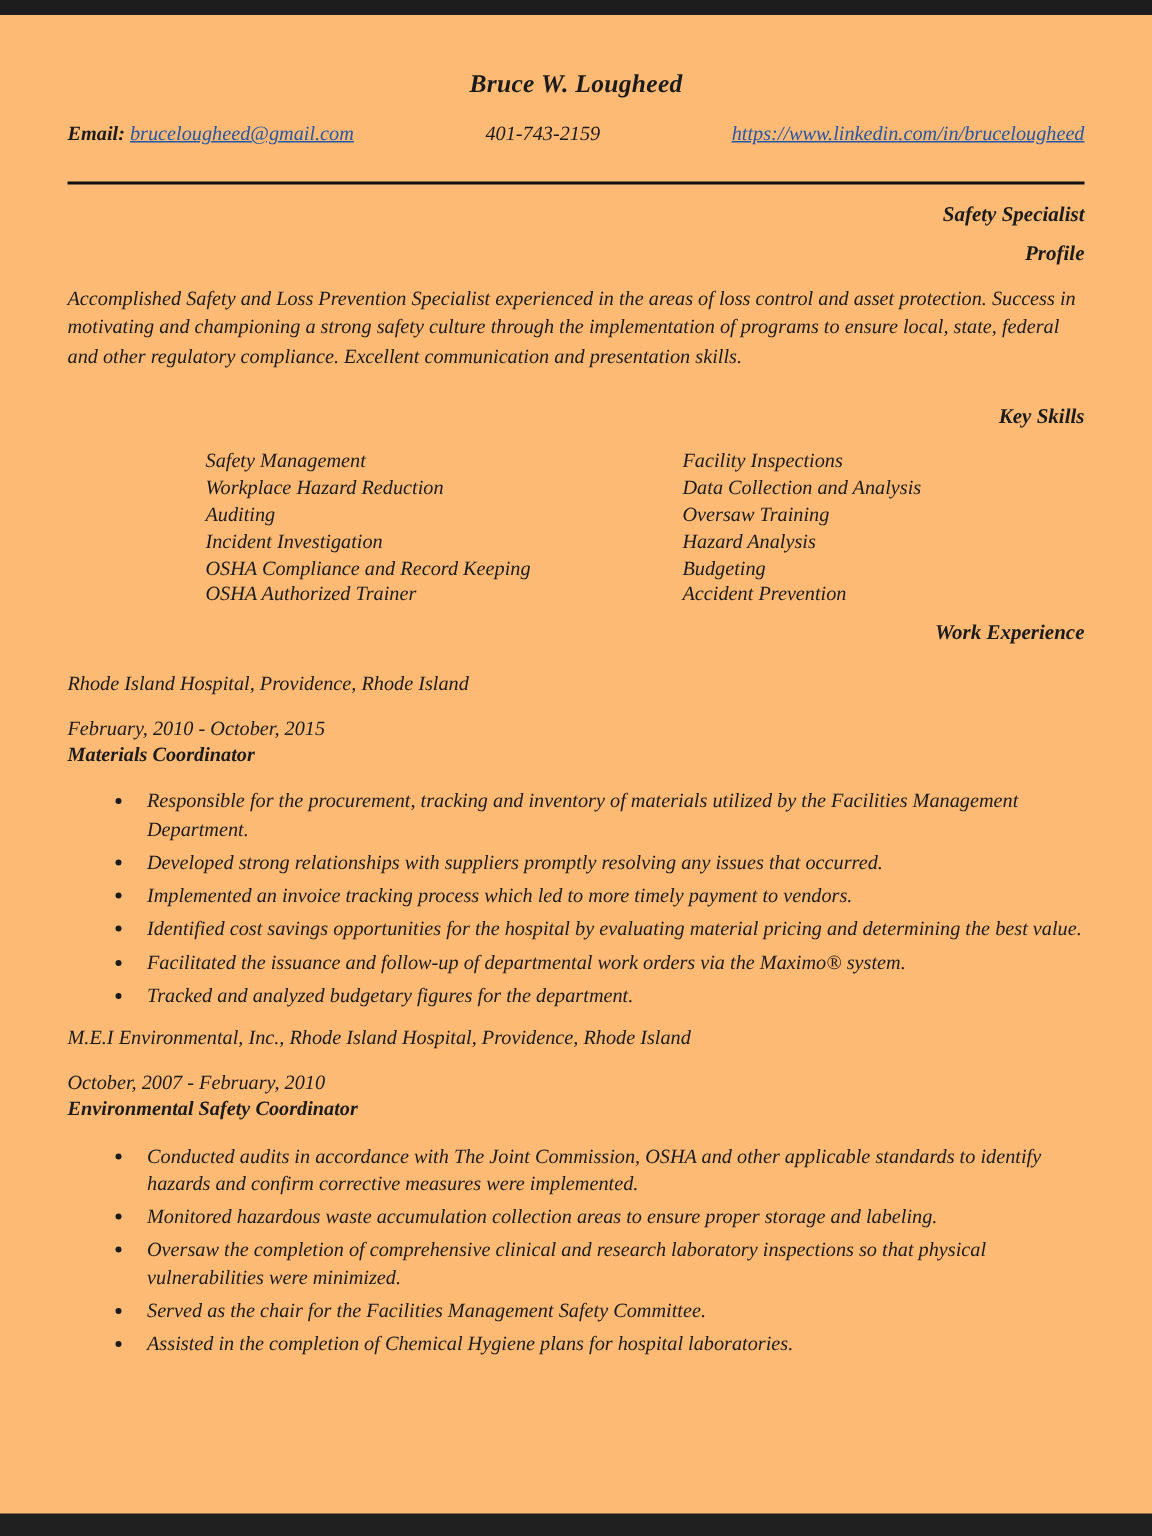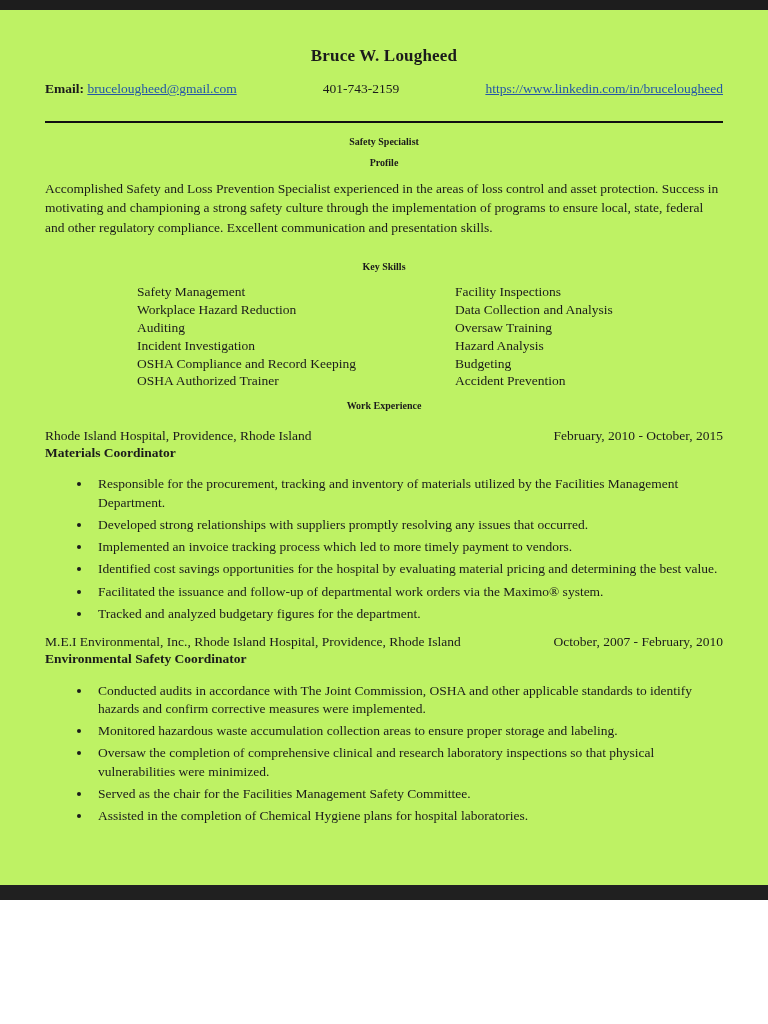--- a/index.html
+++ b/index.html
@@ -4,25 +4,26 @@
 <style>
   * { margin: 0; padding: 0; box-sizing: border-box; }
   html, body { width: 768px; }
   body {
     font-family: "Liberation Serif", "DejaVu Serif", serif;
     background: #ffffff;
   }
   .page {
     position: relative;
     width: 768px;
-    height: 900px;
-    background: #bef264;
+    height: 1024px;
+    background: #fdba74;
     color: #1b1b1b;
     font-size: 13.5px;
     overflow: hidden;
+    font-style: italic;
   }
   .bar-top {
     position: absolute; top: 0; left: 0; right: 0;
     height: 10px; background: #1d1d1d;
   }
   .bar-bottom {
     position: absolute; bottom: 0; left: 0; right: 0;
     height: 15px; background: #202020;
   }
   .content {
@@ -48,23 +49,23 @@
     color: #2457a8;
     text-decoration: underline;
     cursor: pointer;
   }
   .rule {
     margin-top: 24px;
     border: none;
     border-top: 2.5px solid #111;
   }
   .h-center {
-    text-align: center;
+    text-align: right;
     font-weight: bold;
-    font-size: 10px;
+    font-size: 14px;
   }
   .title-heading   { margin-top: 13px; }
   .profile-heading { margin-top: 10px; }
   .profile-text {
     margin-top: 11px;
     line-height: 1.44;
     text-align: left;
   }
   .skills-heading { margin-top: 24px; }
   .skills-cols {
@@ -74,21 +75,22 @@
   }
   .skills-col { list-style: none; line-height: 1.32; }
   .skills-col.left  { padding-left: 92px; width: 410px; }
   .skills-col.right { padding-left: 0; flex: 1; }
   .work-heading { margin-top: 10px; }
   .job-header {
     margin-top: 17px;
     display: flex;
     justify-content: space-between;
     align-items: baseline;
-    gap: 4px;
+    gap: 14px;
+    flex-direction: column;
   }
   .job-company { white-space: normal; }
   .job-dates { white-space: nowrap; }
   .job-role { font-weight: bold; line-height: 1.35; }
   ul.bullets {
     margin-top: 13px;
     padding-left: 47px;
     list-style: disc;
   }
   ul.bullets li {

